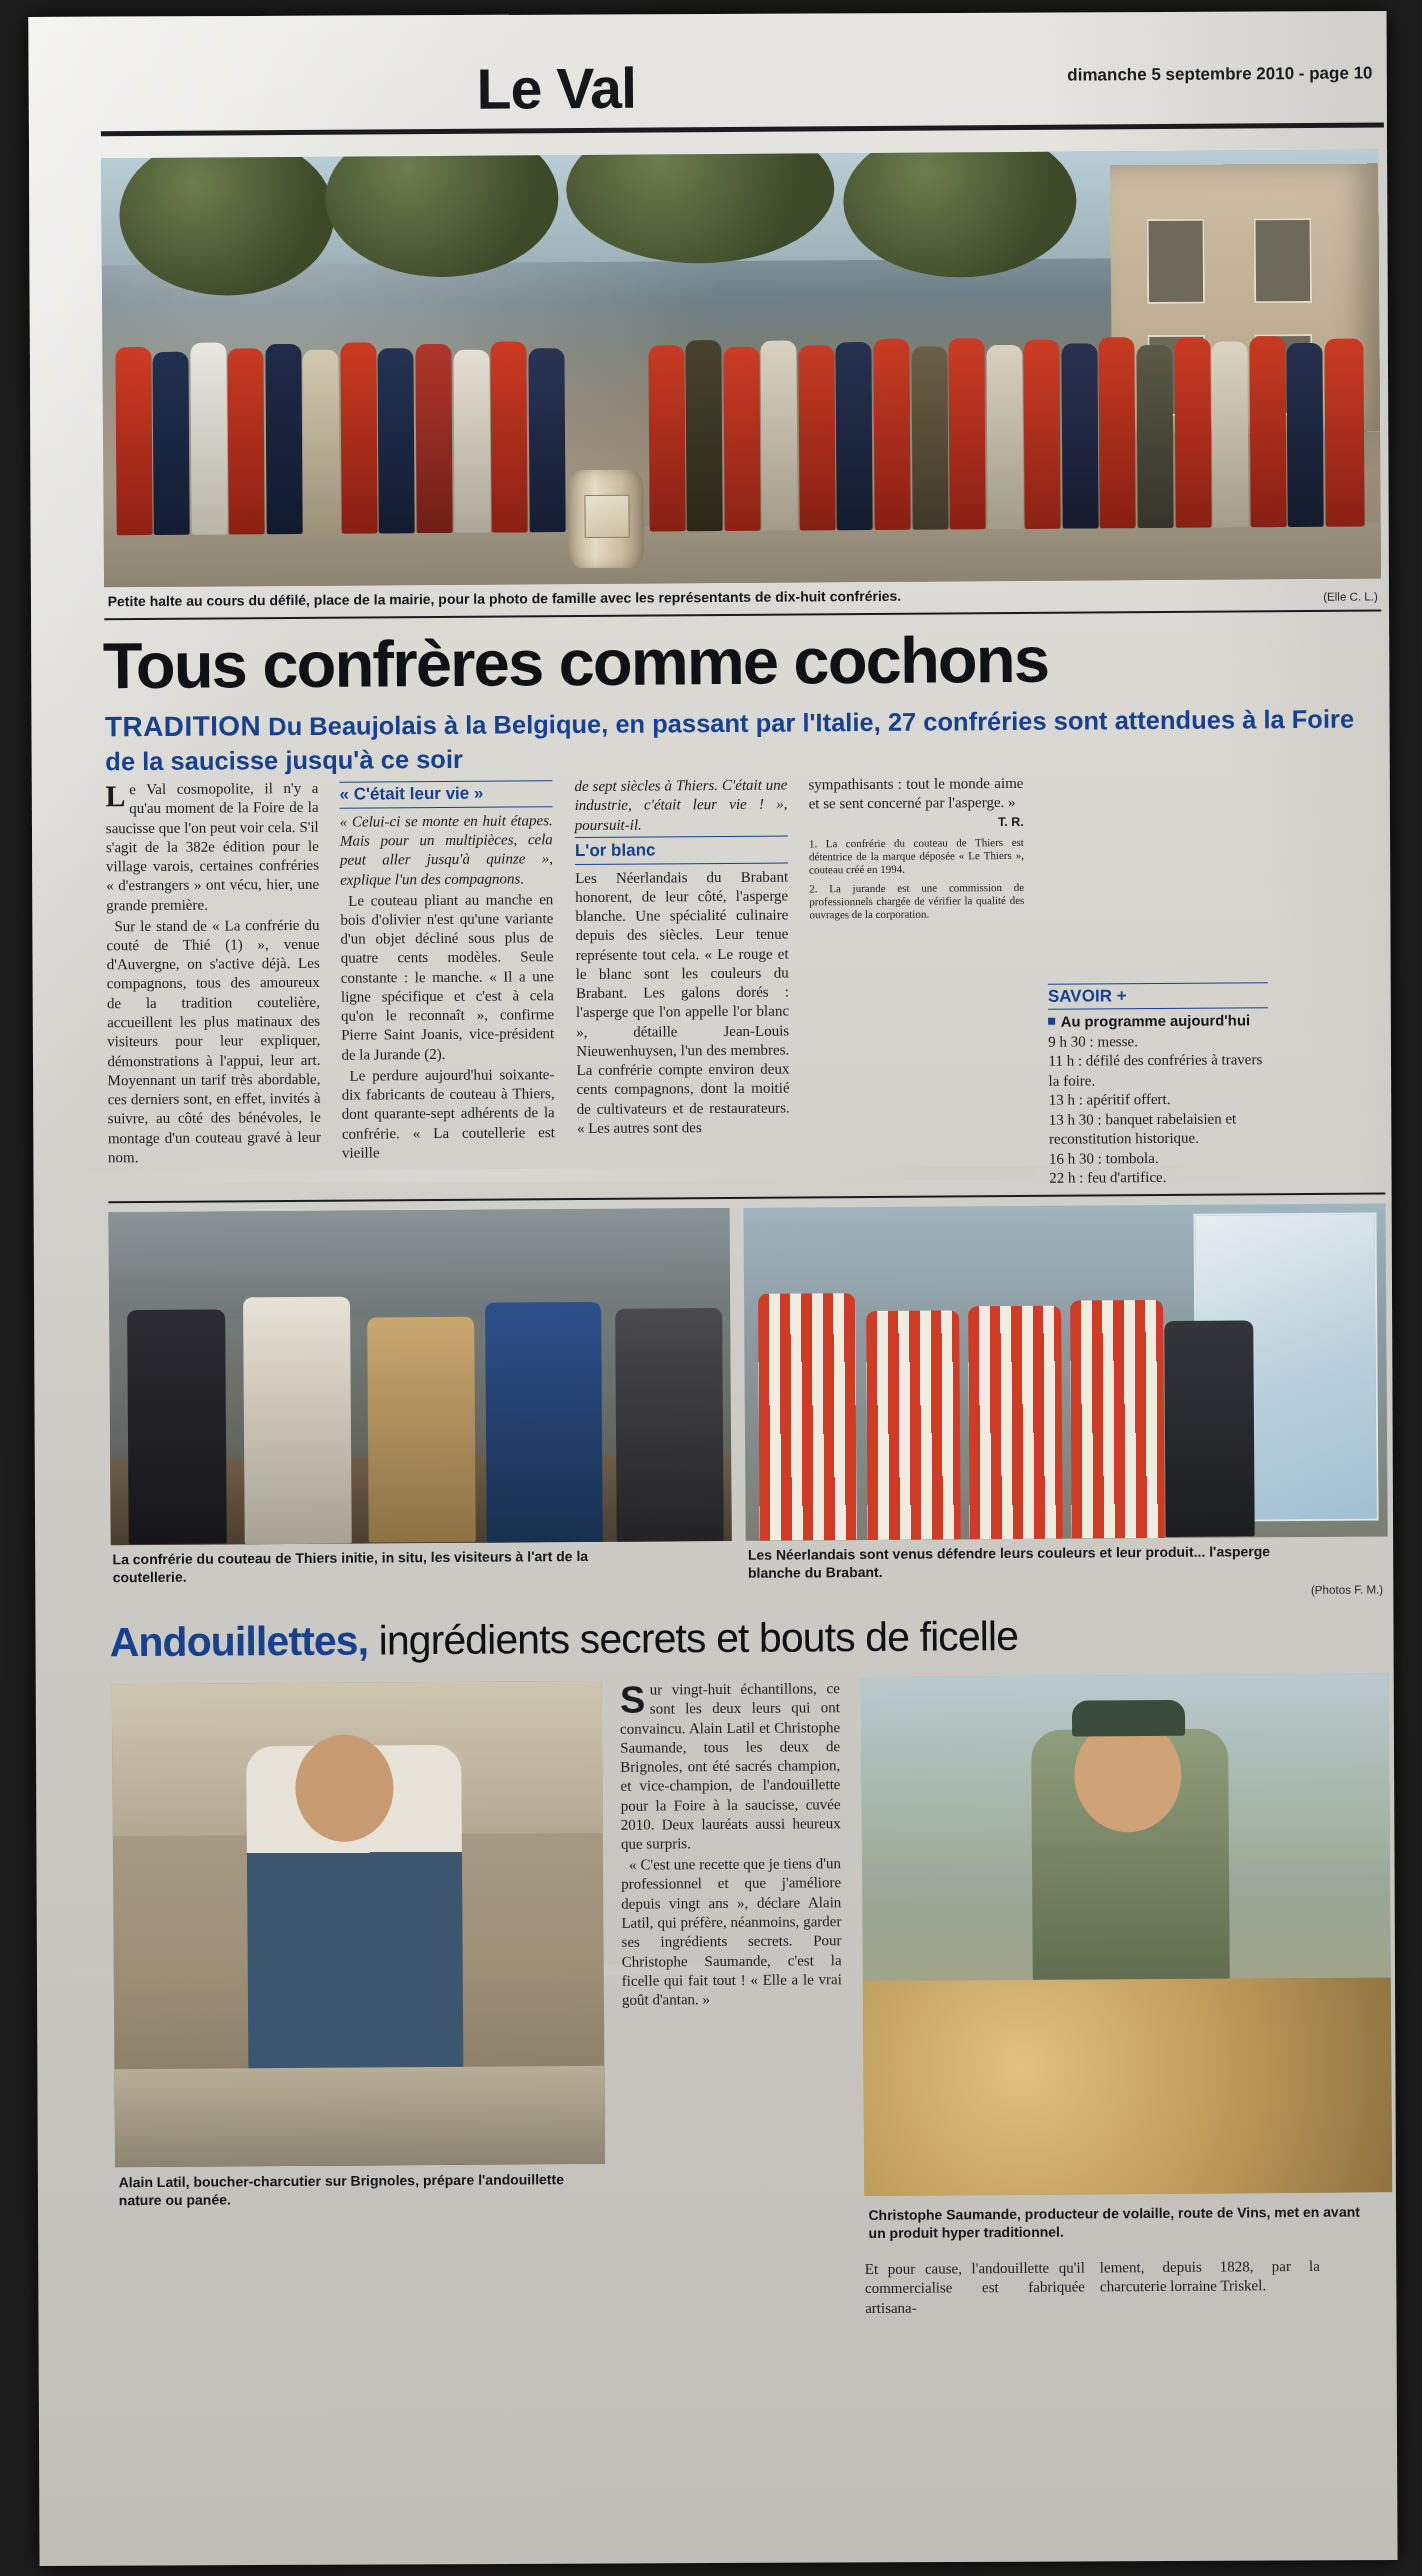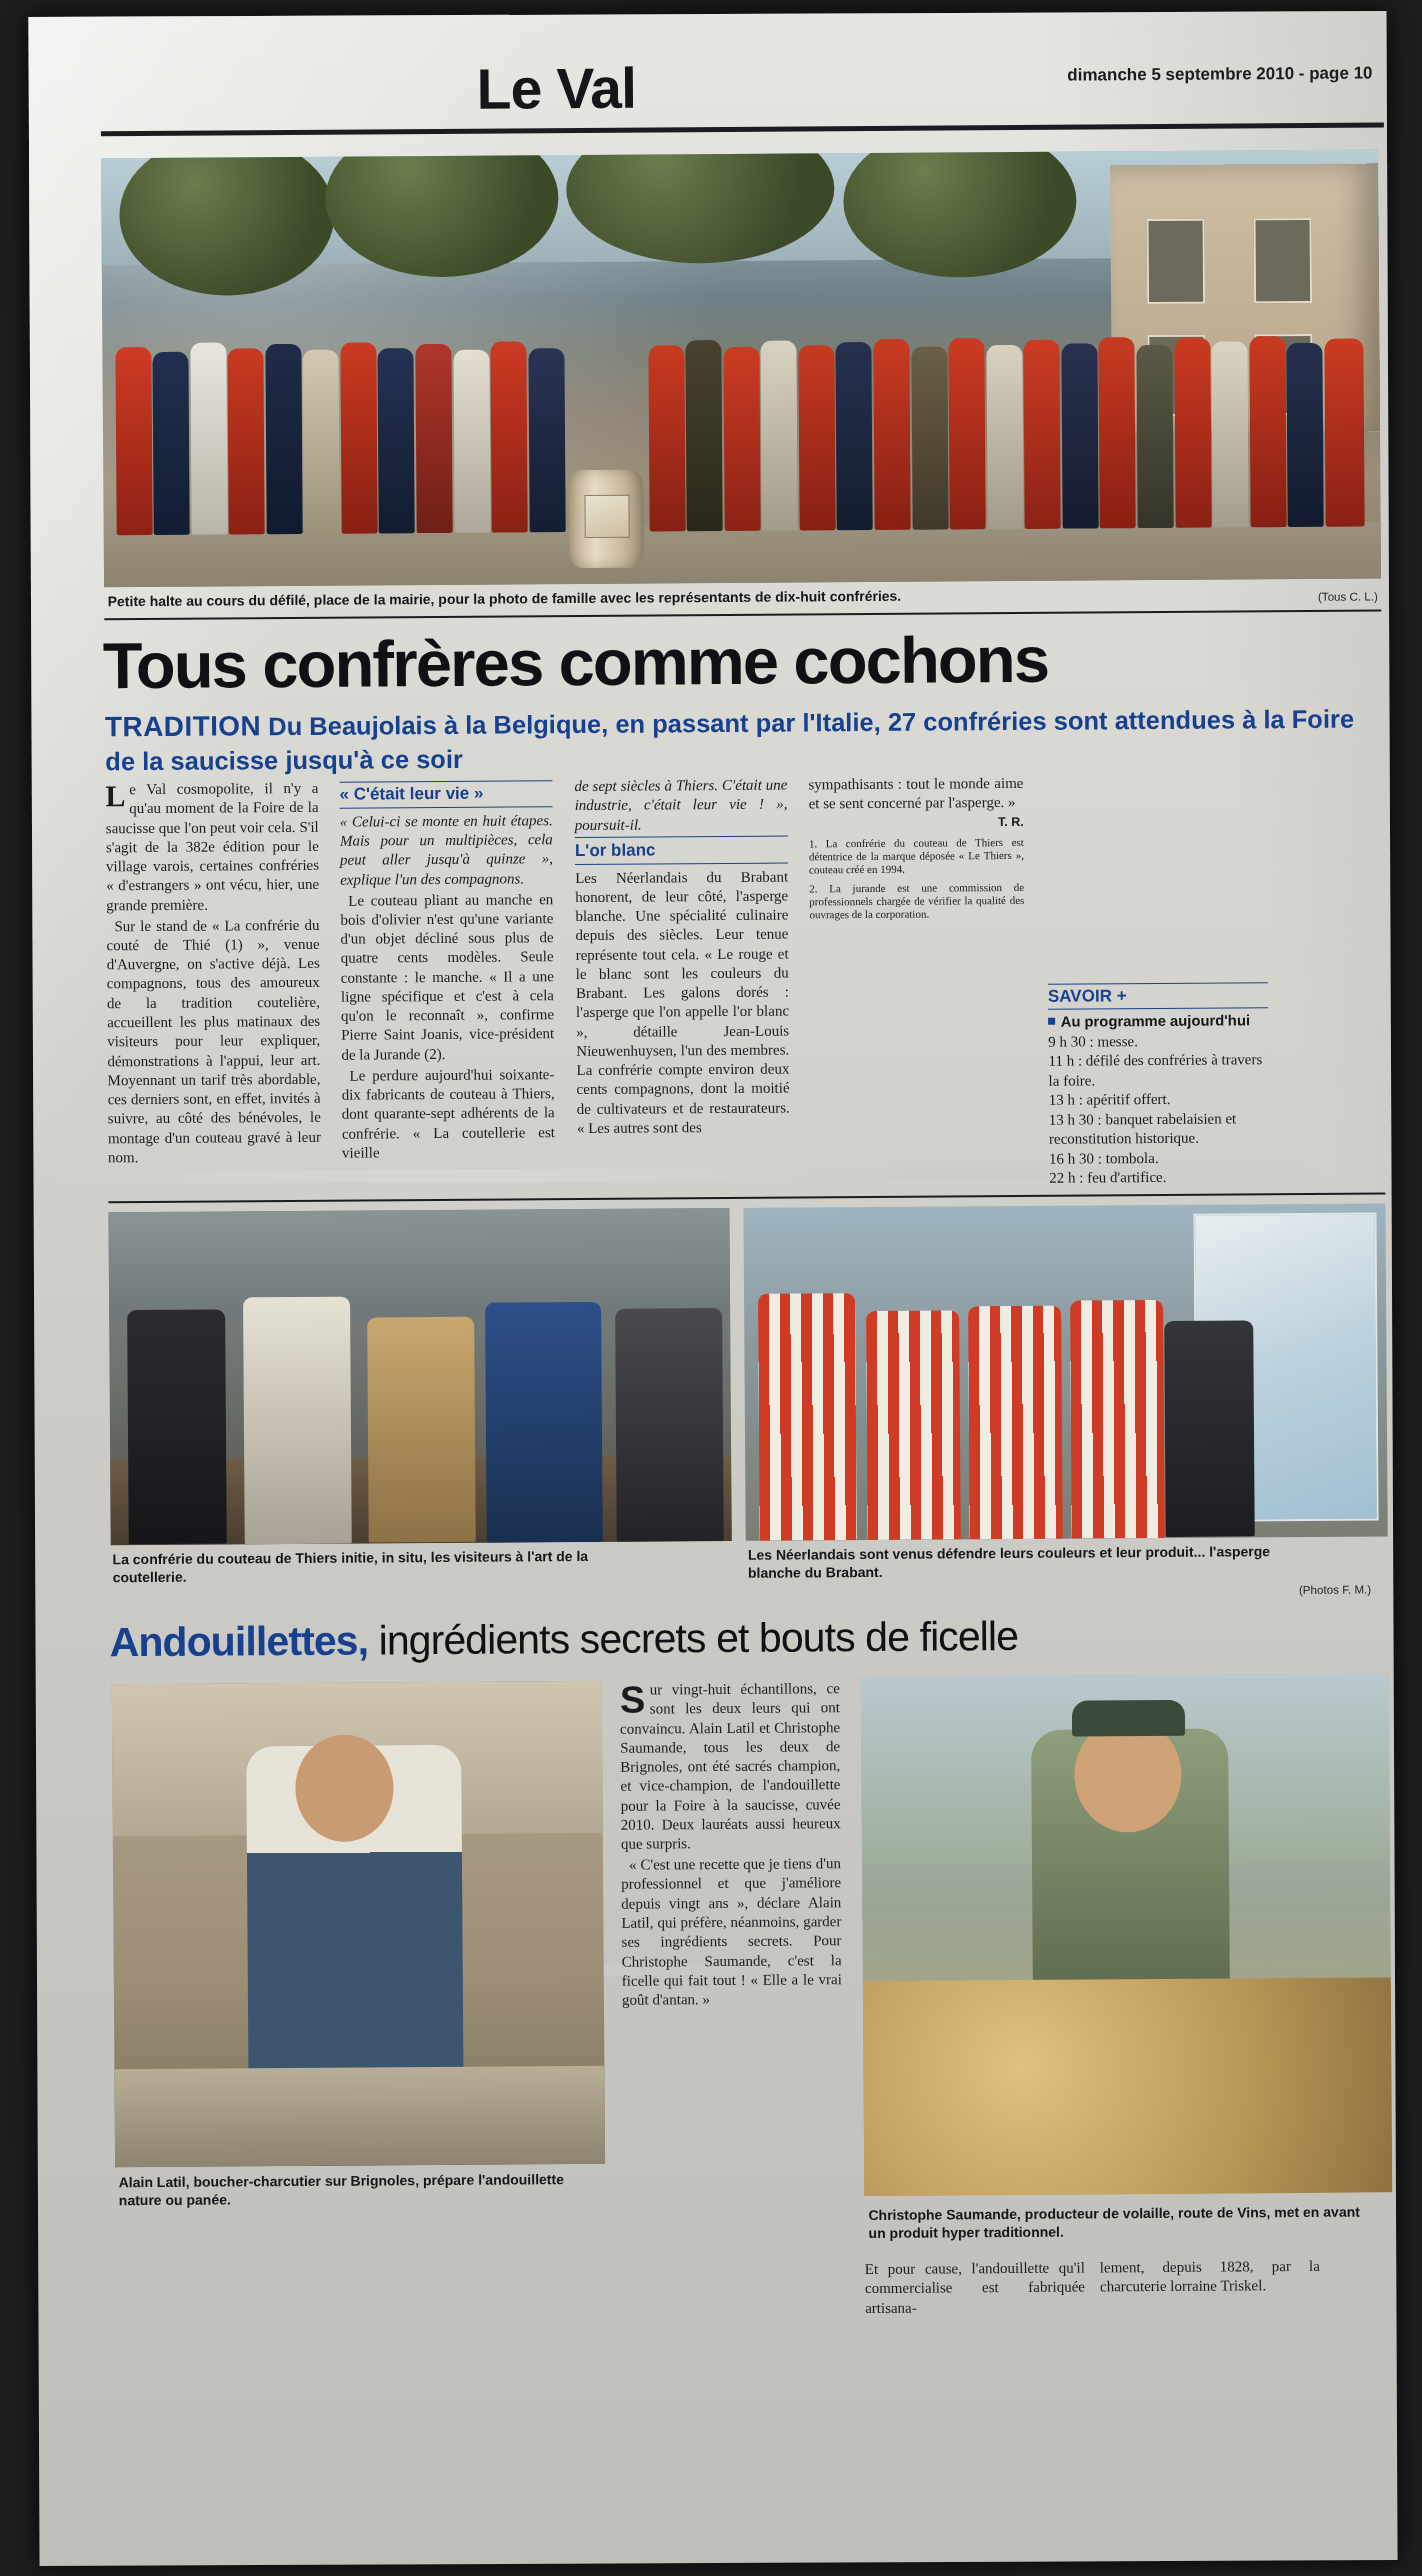--- a/index.html
+++ b/index.html
@@ -296,21 +296,21 @@
     position: absolute; left: 644px; top: 1174px; width: 642px; height: 333px;
     background: linear-gradient(180deg, #9fb4bf, #8c9aa0 40%, #7b7d72 100%);
   }
   #photo-right .banner {
     position: absolute; right: 9px; top: 9px; width: 179px; height: 304px;
     background: linear-gradient(160deg, #e8eef0, #bcd1dc 50%, #9fc0d2);
     border: 2.7px solid #dfe6e8;
   }
   #cap-left { position: absolute; left: 10.7px; top: 1513px; width: 546px; }
   #cap-right { position: absolute; left: 646px; top: 1513px; width: 564px; }
-  #credit-mid { position: absolute; right: 28px; top: 1553px; }
+  #credit-mid { position: absolute; right: 16px; top: 1553px; }
 
   
   #headline2 {
     position: absolute;
     left: 7.2px;
     top: 1581px;
     width: 1279px;
     font-family: "Liberation Sans", sans-serif;
     font-size: 41px;
     letter-spacing: -0.9px;
@@ -410,21 +410,21 @@
           <div class="p" style="left:1184px;width:36px;height:184px;background:linear-gradient(180deg,#26304e,#121a2c);"></div>
           <div class="p" style="left:1222px;width:39px;height:188px;background:linear-gradient(180deg,#cb3b23,#8a2014);"></div>
         </div>
 
         <div class="barrel">
           <div class="label"></div>
         </div>
       </div>
 
       <div id="cap-main" class="ph-caption">Petite halte au cours du défilé, place de la mairie, pour la photo de famille avec les représentants de dix-huit confréries.</div>
-      <div id="credit-main" class="ph-credit">(Tous C. L.)</div>
+      <div id="credit-main" class="ph-credit">(Elle C. L.)</div>
       <div class="rule-thin" style="left:9px;top:580px;width:1277px;"></div>
 
       <div id="headline">Tous confrères comme cochons</div>
 
       <div id="standfirst">
         <span class="kicker"><span class="big">TRADITION</span></span>
         <span>Du Beaujolais à la Belgique, en passant par l'Italie, 27 confréries sont attendues à la Foire de la saucisse jusqu'à ce soir</span>
       </div>
 
       <div id="col1" class="col">

